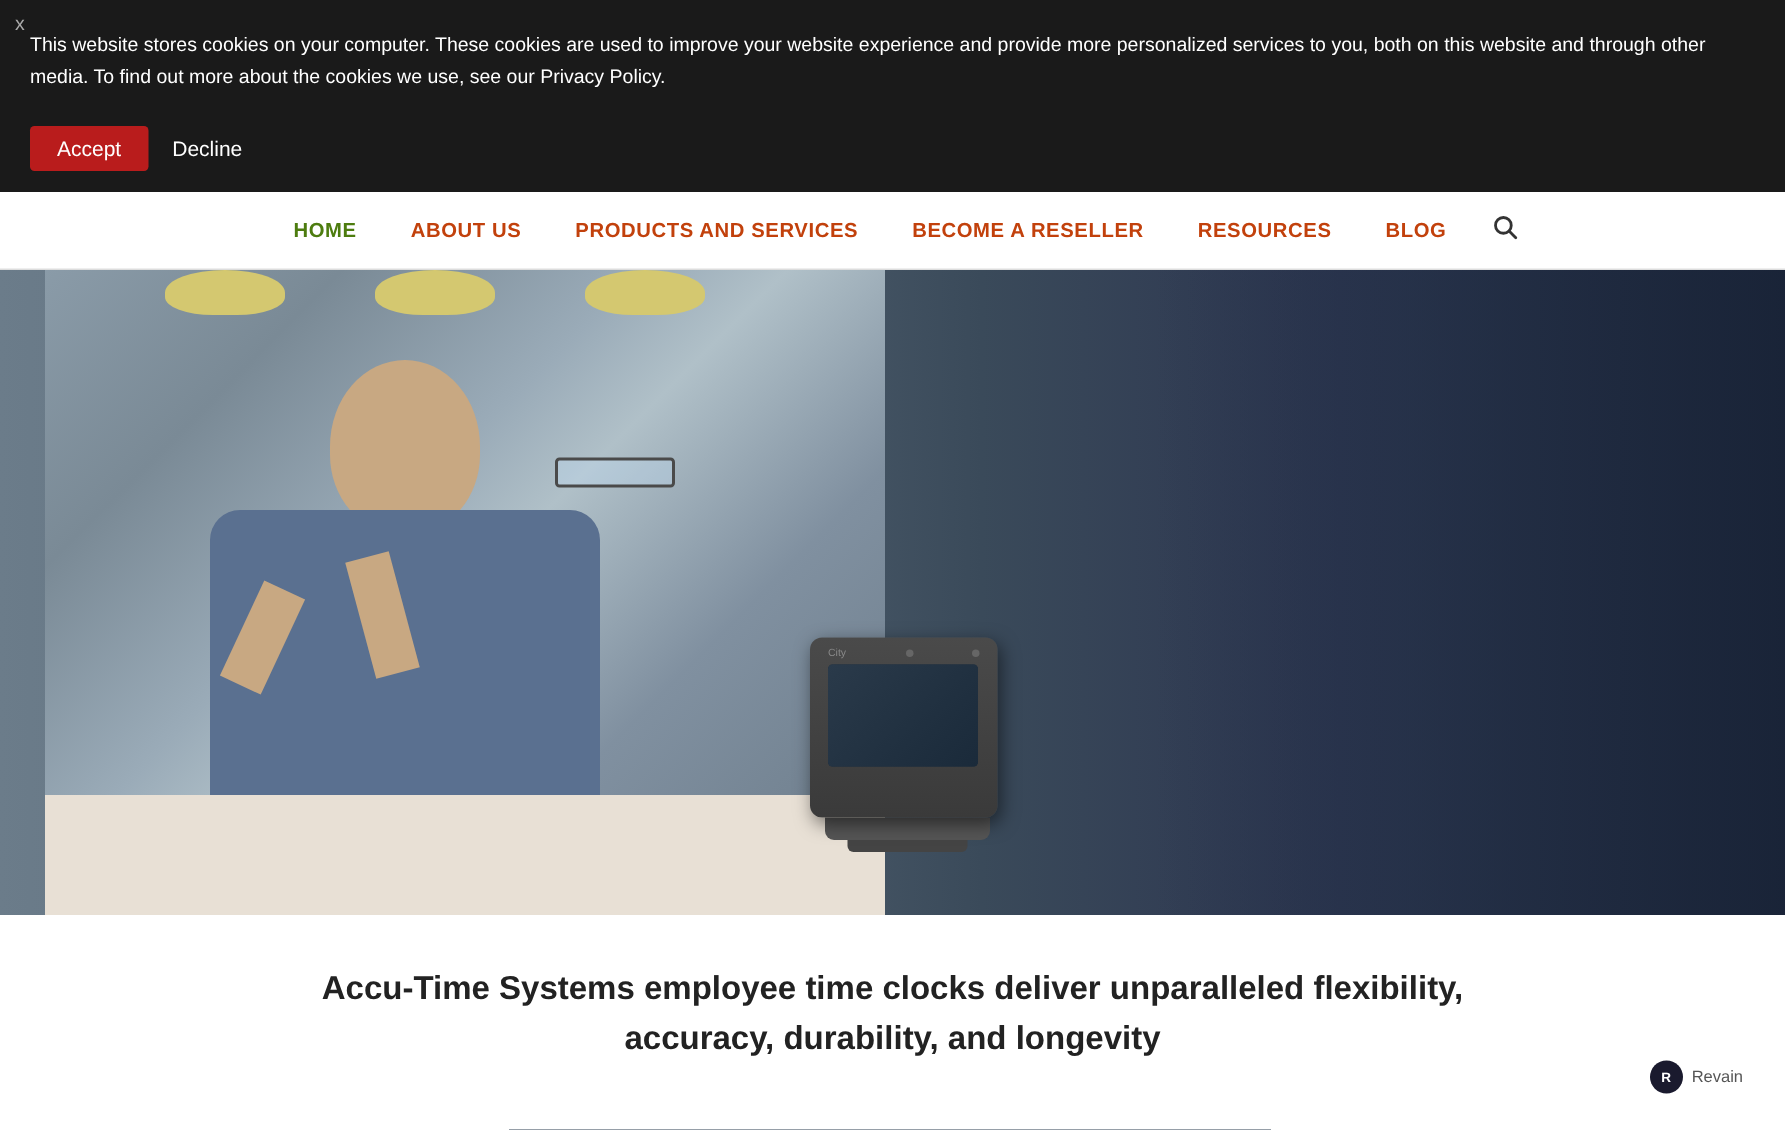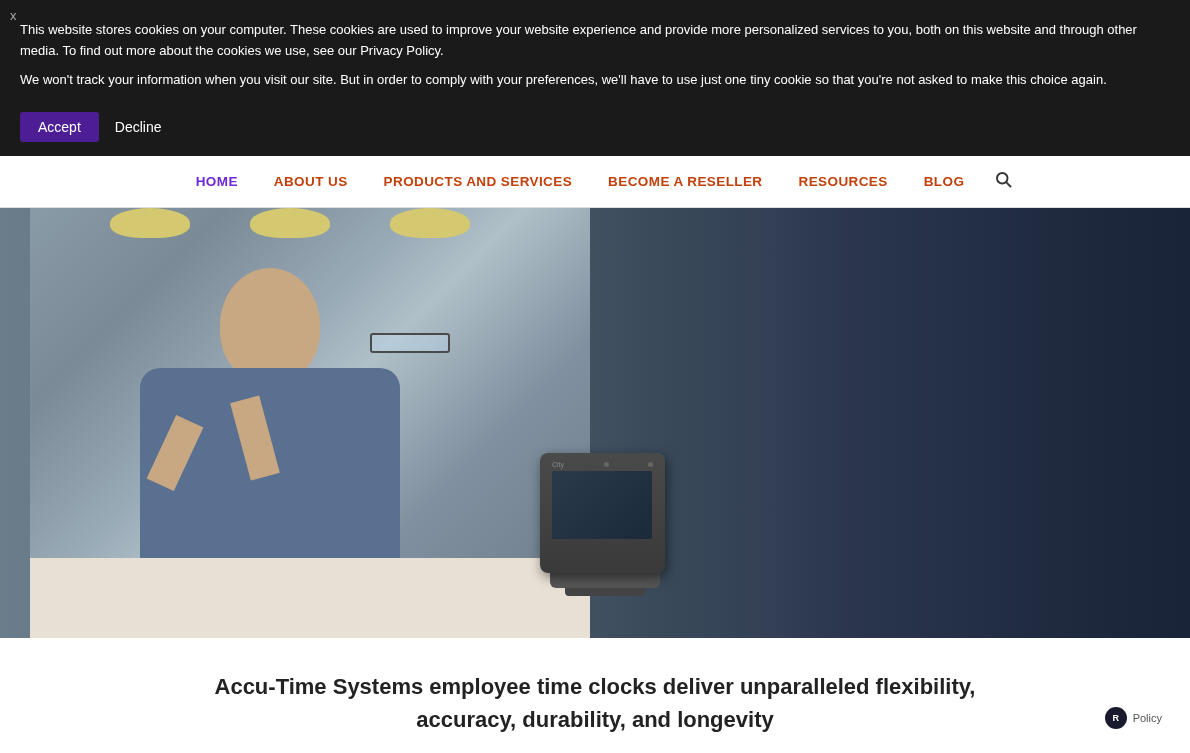--- a/index.html
+++ b/index.html
@@ -32,21 +32,21 @@
     .cookie-text p {
       margin-bottom: 8px;
     }
     .cookie-actions {
       display: flex;
       align-items: center;
       gap: 16px;
       margin-top: 10px;
     }
     .btn-accept {
-      background: #4c1d95;
+      background: #b91c1c;
       color: #fff;
       border: none;
       padding: 7px 18px;
       font-size: 14px;
       cursor: pointer;
       border-radius: 3px;
     }
     .btn-decline {
       background: none;
       border: none;
@@ -74,21 +74,21 @@
     .nav-items li {
       padding: 0 18px;
       font-size: 13.5px;
       font-weight: 600;
       letter-spacing: 0.03em;
       cursor: pointer;
       color: #c2410c;
       text-transform: uppercase;
     }
     .nav-items li.active {
-      color: #6d28d9;
+      color: #4d7c0f;
     }
     .nav-search {
       margin-left: 12px;
       cursor: pointer;
       color: #333;
       font-size: 18px;
     }
 
     
     .hero {
@@ -310,21 +310,20 @@
       font-weight: bold;
     }
   </style>
 </head>
 <body>
 
 <div class="cookie-banner">
   <button class="cookie-close">x</button>
   <div class="cookie-text">
     <p>This website stores cookies on your computer. These cookies are used to improve your website experience and provide more personalized services to you, both on this website and through other media. To find out more about the cookies we use, see our Privacy Policy.</p>
-    <p>We won't track your information when you visit our site. But in order to comply with your preferences, we'll have to use just one tiny cookie so that you're not asked to make this choice again.</p>
   </div>
   <div class="cookie-actions">
     <button class="btn-accept">Accept</button>
     <button class="btn-decline">Decline</button>
   </div>
 </div>
 
 <nav>
   <ul class="nav-items">
     <li class="active">HOME</li>
@@ -384,14 +383,14 @@
 
   <div class="hero-right-overlay"></div>
 </div>
 
 <div class="hero-caption">
   <span>Accu-Time Systems employee time clocks deliver unparalleled flexibility, accuracy, durability, and longevity</span>
 </div>
 
 <div class="revain-badge">
   <div class="revain-icon">R</div>
-  <span>Policy</span>
+  <span>Revain</span>
 </div>
 
 </body></html>

